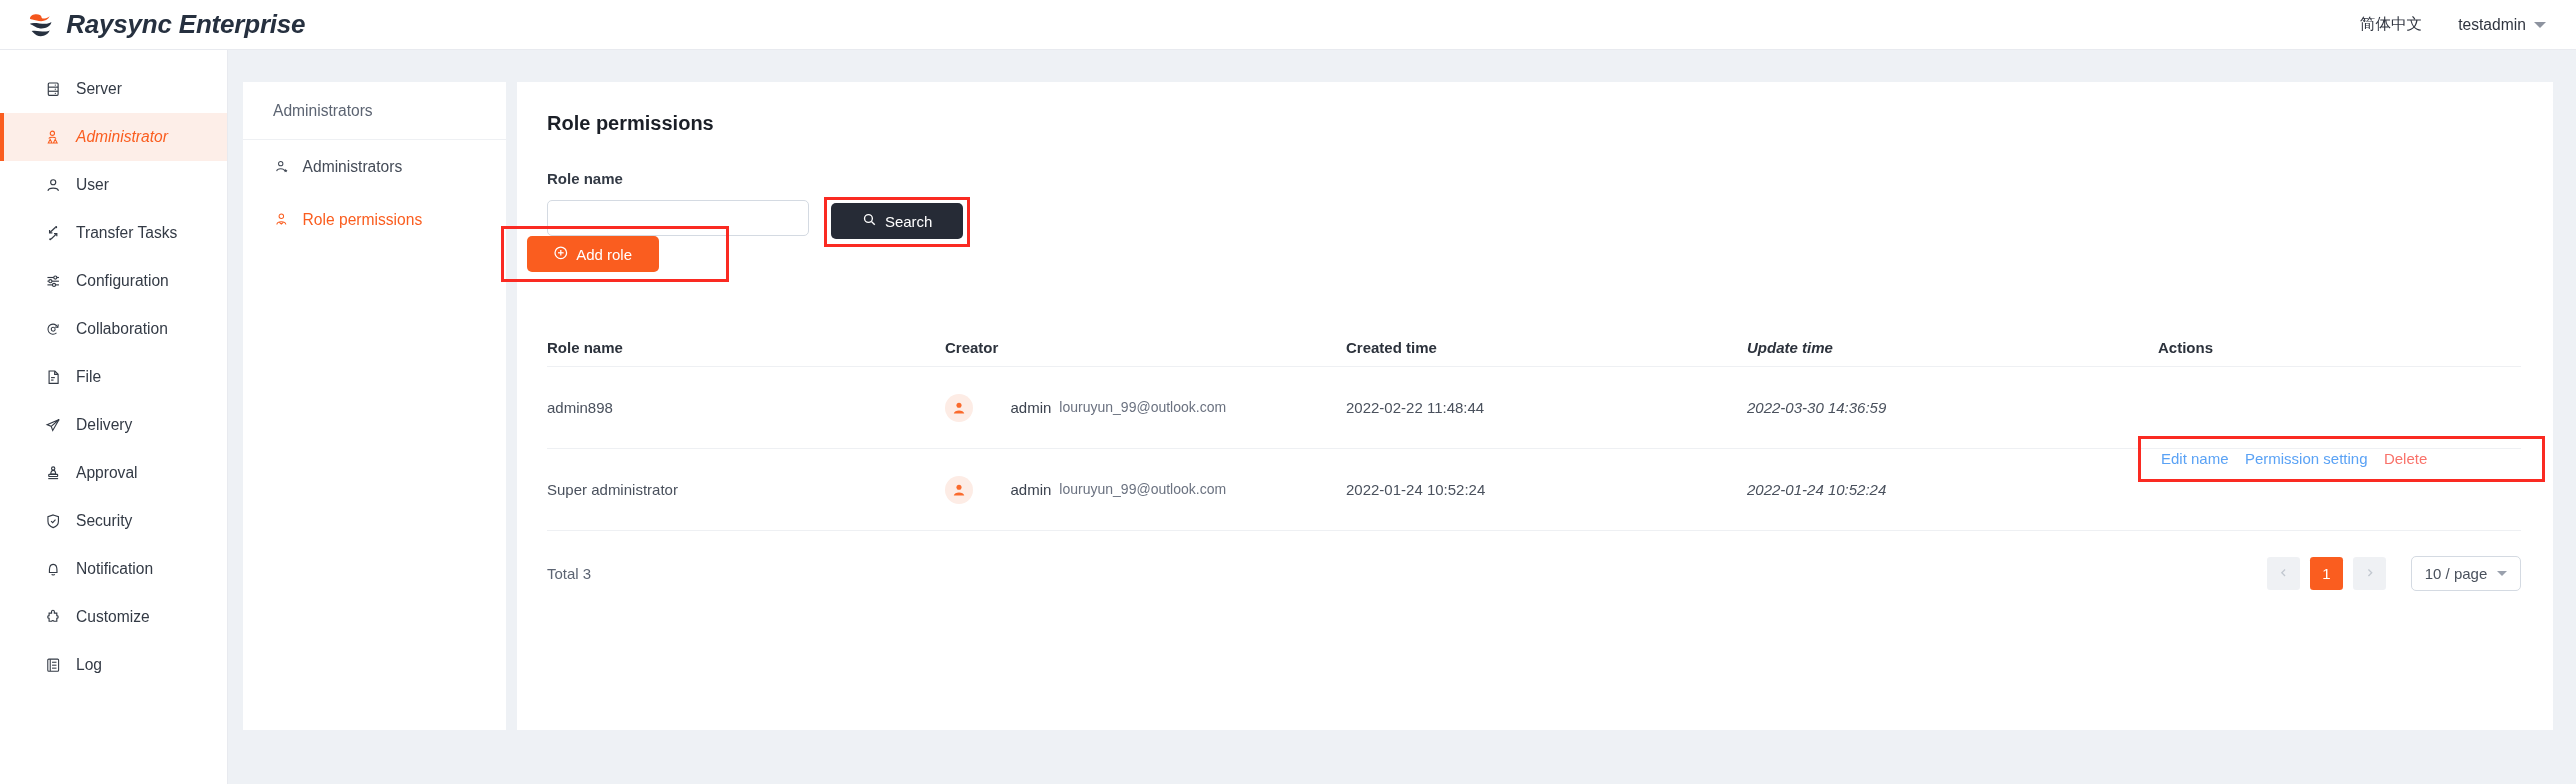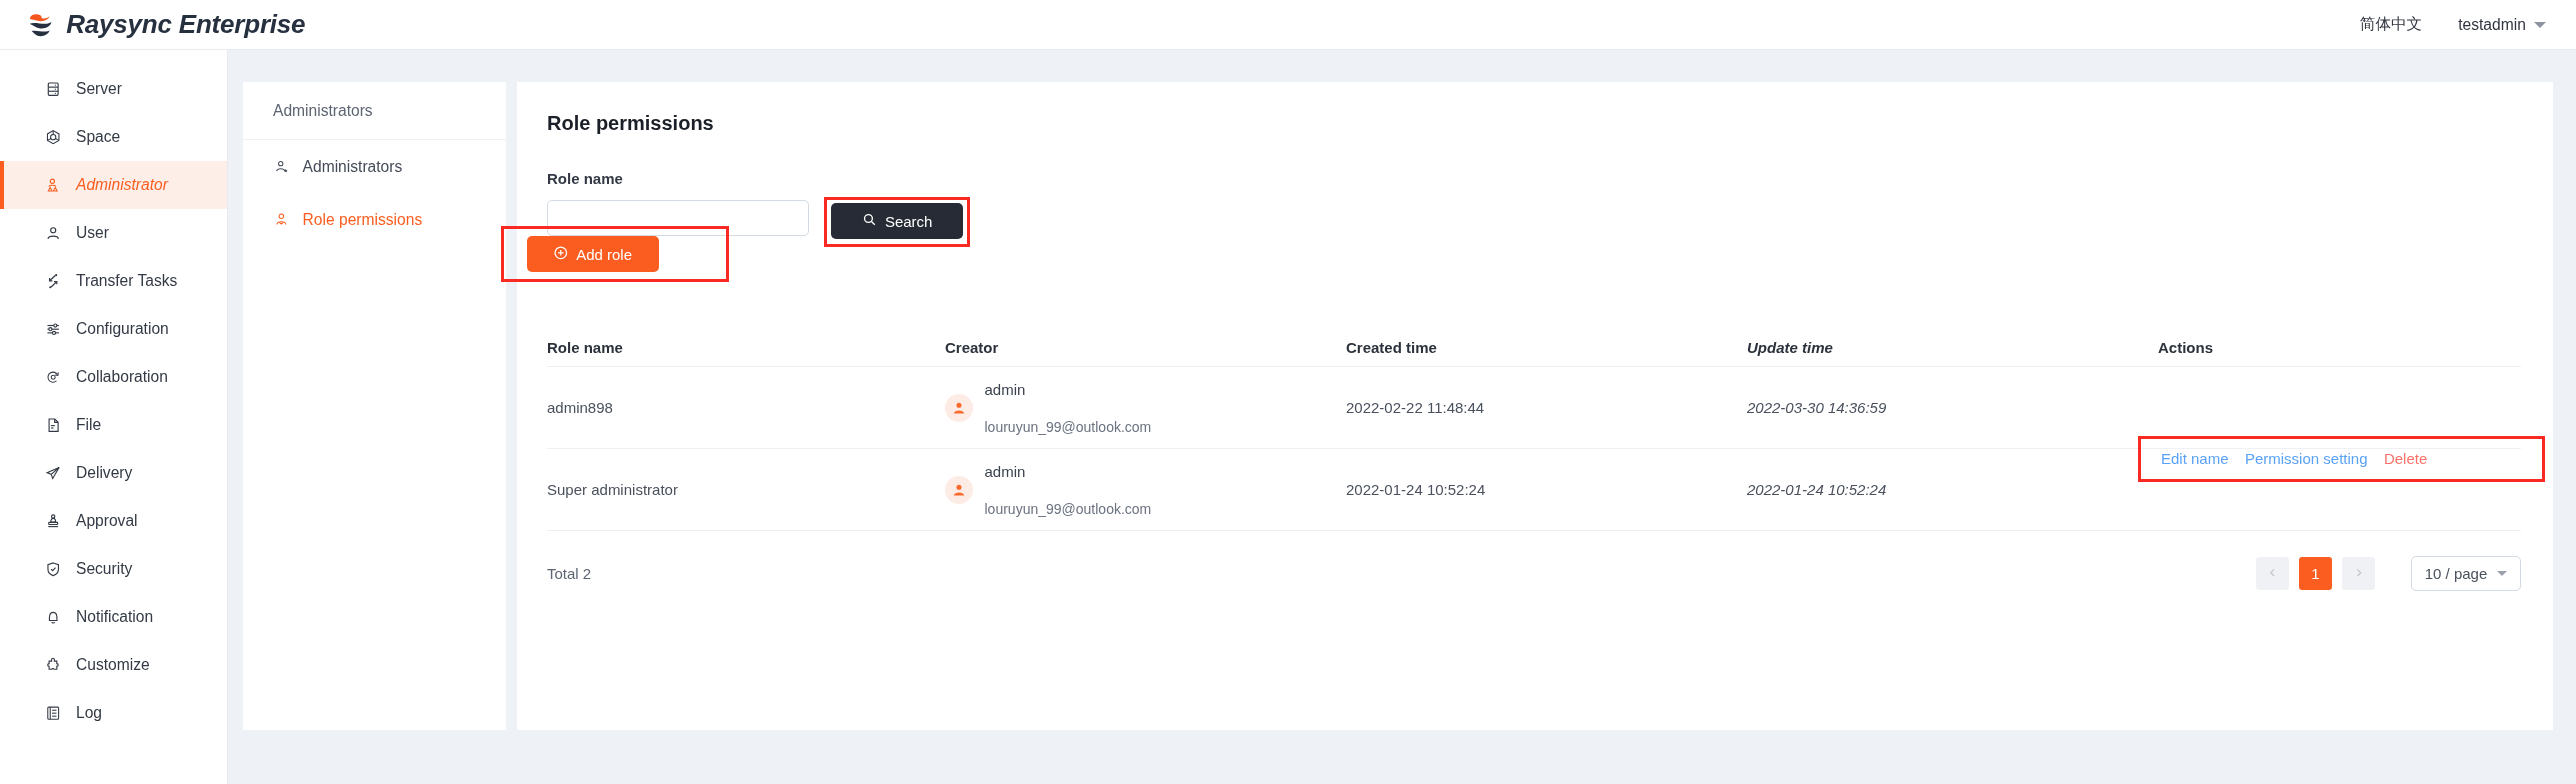--- a/index.html
+++ b/index.html
@@ -178,21 +178,21 @@
   .c-utime  { width: 411px; flex: 0 0 411px; font-style: italic; }
   .c-act    { flex: 1 1 auto; position: relative; }
 
   .creator-cell { display: flex; align-items: center; gap: 11.5px; }
   .avatar {
     width: 28px; height: 28px; border-radius: 50%;
     background: #fdece5;
     display: flex; align-items: center; justify-content: center;
     flex: 0 0 auto;
   }
-  .creator-lines { display: flex; flex-direction: column; gap: 21px; }
+  .creator-lines { display: flex; flex-direction: row; gap: 8px; margin-left: 26px; }
   .creator-name { font-size: 15px; color: #3b424e; }
   .creator-mail { font-size: 14px; color: #6b7280; }
 
   .actions { display: flex; align-items: center; gap: 16.4px; }
   .act-link { font-size: 15px; color: #5aa2f5; cursor: pointer; white-space: nowrap; }
   .act-link.danger { color: #f9726a; }
   .actions-annot {
     position: absolute;
     left: -20px; top: 28px;
     padding: 11.5px 115px 11.5px 20px;
@@ -213,21 +213,21 @@
     cursor: pointer;
   }
   .pg-num {
     width: 33px; height: 33px; border-radius: 3.3px;
     background: #fa5d1f; color: #ffffff;
     font-size: 15px;
     display: flex; align-items: center; justify-content: center;
     cursor: pointer;
   }
   .pg-size {
-    margin-left: 26px;
+    margin-left: 15px;
     height: 35px; min-width: 110px;
     border: 0.8px solid #d4dae2; border-radius: 5px;
     display: flex; align-items: center; justify-content: center; gap: 10px;
     font-size: 15px; color: #4a515d;
     cursor: pointer;
   }
   .chev {
     width: 0; height: 0;
     border-left: 5px solid transparent;
     border-right: 5px solid transparent;
@@ -266,32 +266,20 @@
         <line x1="4" y1="7.5" x2="16" y2="7.5"></line>
           <line x1="4" y1="12.5" x2="16" y2="12.5"></line>
         <circle cx="12.6" cy="5" r="0.8" fill="#333a45" stroke="none"></circle>
         <circle cx="12.6" cy="10" r="0.8" fill="#333a45" stroke="none"></circle>
         <circle cx="12.6" cy="15" r="0.8" fill="#333a45" stroke="none"></circle>
       </svg>
     </span>
     <span>Server</span>
   </div>
 
-  <div class="nav-item">
-    <span class="nav-icon">
-      <svg width="16.4" height="16.4" viewBox="0 0 20 20" fill="none" stroke="#333a45" stroke-width="1.3">
-        <path d="M10 2 L17 6 L17 14 L10 18 L3 14 L3 6 Z"></path>
-        <circle cx="10" cy="10" r="3.2"></circle>
-        <line x1="10" y1="2" x2="10" y2="6.8"></line>
-        <line x1="3.4" y1="13.6" x2="7.4" y2="11.5"></line>
-        <line x1="16.6" y1="13.6" x2="12.6" y2="11.5"></line>
-      </svg>
-    </span>
-    <span>Space</span>
-  </div>
 
   <div class="nav-item active">
     <span class="nav-icon">
       <svg width="16.4" height="16.4" viewBox="0 0 20 20" fill="none" stroke="#fa5d1f" stroke-width="1.3">
         <circle cx="9" cy="5.2" r="2.6"></circle>
         <path d="M4.6 11.5 C5.6 9.6 12.4 9.6 13.4 11.5"></path>
         <path d="M4 17 L6.3 12.6 L8.6 17 Z"></path>
         <path d="M10.2 17 L12.5 12.6 L14.8 17 Z"></path>
       </svg>
     </span>
@@ -540,21 +528,21 @@
         </div>
       </div>
       <div class="c-ctime">2022-01-24 10:52:24</div>
       <div class="c-utime">2022-01-24 10:52:24</div>
       <div class="c-act"></div>
     </div>
 
   </div>
 
   <div class="tfoot">
-    <span class="total">Total 2</span>
+    <span class="total">Total 3</span>
     <span class="pager">
       <span class="pg-btn">
         <span>
           <svg width="11.5" height="11.5" viewBox="0 0 14 14" fill="none" stroke="#c2c8d0" stroke-width="1.6">
             <path d="M8.6 3 L4.6 7 L8.6 11"></path>
           </svg>
         </span>
       </span>
       <span class="pg-num">1</span>
       <span class="pg-btn">

